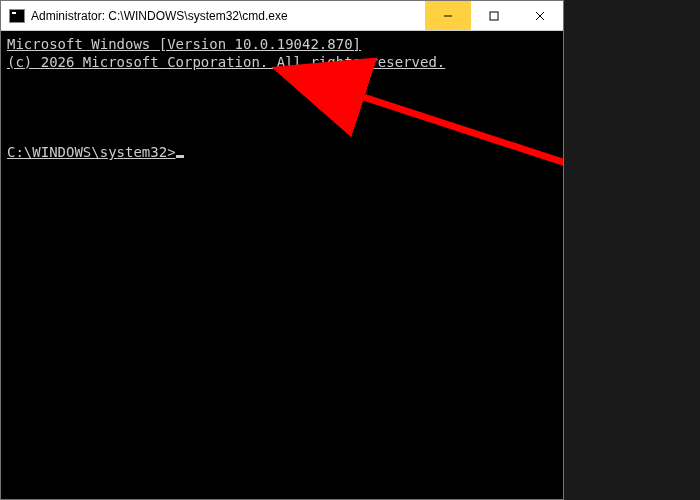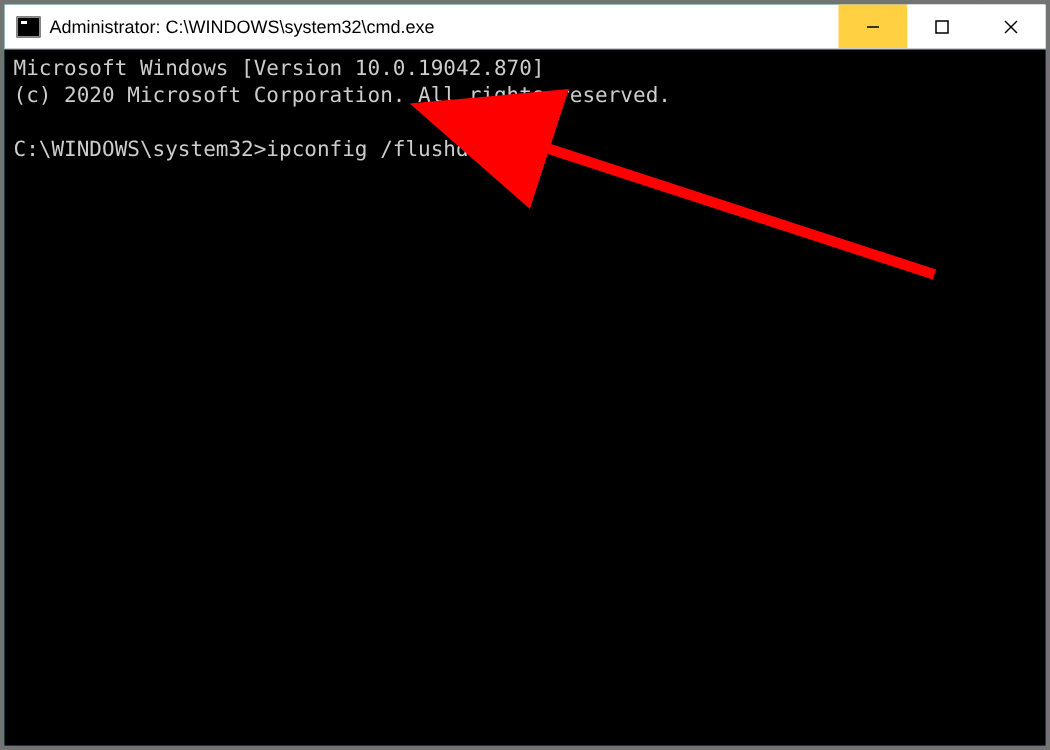--- a/index.html
+++ b/index.html
@@ -4,24 +4,24 @@
   <style>
     * { margin: 0; padding: 0; box-sizing: border-box; }
     body {
       width: 700px;
       height: 500px;
       background: #1a1a1a;
       font-family: Consolas, monospace;
       overflow: hidden;
     }
     .window {
-      width: 700px;
+      width: 564px;
       height: 500px;
-      background: #0369a1;
-      border: 3px solid #737373;
+      background: #f97316;
+      border: 1px solid #737373;
       display: flex;
       flex-direction: column;
     }
     .titlebar {
       height: 30px;
       background: #fff;
       display: flex;
       align-items: center;
       border-bottom: 1px solid #ccc;
     }
@@ -70,21 +70,21 @@
     .terminal {
       flex: 1;
       background: #000;
       color: #ccc;
       font-size: 14px;
       line-height: 18px;
       padding: 4px 6px;
       position: relative;
       overflow: hidden;
     }
-    .line { white-space: pre-wrap; }
+    .line { white-space: pre-wrap; text-decoration: underline; }
     .blank { height: 18px; }
     .cursor {
       display: inline-block;
       width: 8px;
       height: 3px;
       background: #ccc;
       vertical-align: baseline;
       margin-bottom: -1px;
     }
     .arrow {
@@ -114,26 +114,26 @@
         <svg width="10" height="10">
             <line x1="1" y1="1" x2="9" y2="9"></line>
             <line x1="9" y1="1" x2="1" y2="9"></line>
           </svg>
       </div>
     </div>
   </div>
 
   <div class="terminal">
     <div class="line">Microsoft Windows [Version 10.0.19042.870]</div>
-    <div class="line">(c) 2020 Microsoft Corporation. All rights reserved.</div>
-    <div class="blank"></div>
-    <div class="line">C:\WINDOWS\system32&gt;ipconfig /flushdns</div>
+    <div class="line">(c) 2026 Microsoft Corporation. All rights reserved.</div>
     <div class="blank"></div>
     <div class="blank"></div>
     <div class="blank"></div>
+    <div class="blank"></div>
+    <div class="line"><span>C:\WINDOWS\system32&gt;</span><span class="cursor"></span></div>
 
     <svg class="arrow" width="700" height="400" style="left:0;top:0;">
       <defs>
         <marker id="ah" markerWidth="14" markerHeight="12" refX="2" refY="6" orient="auto">
           <polygon points="0,0 14,6 0,12" fill="#ff0000"></polygon>
         </marker>
       </defs>
       <line x1="620" y1="150" x2="350" y2="62" stroke="#ff0000" stroke-width="7" marker-end="url(#ah)"></line>
     </svg>
   </div>

